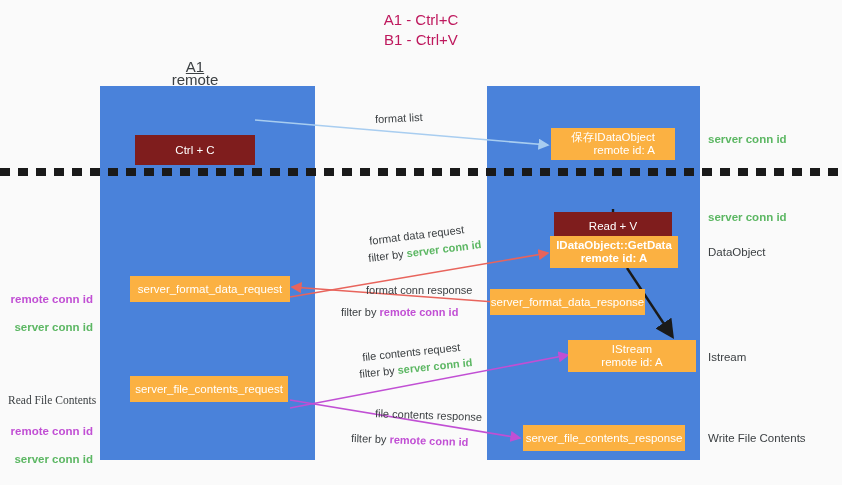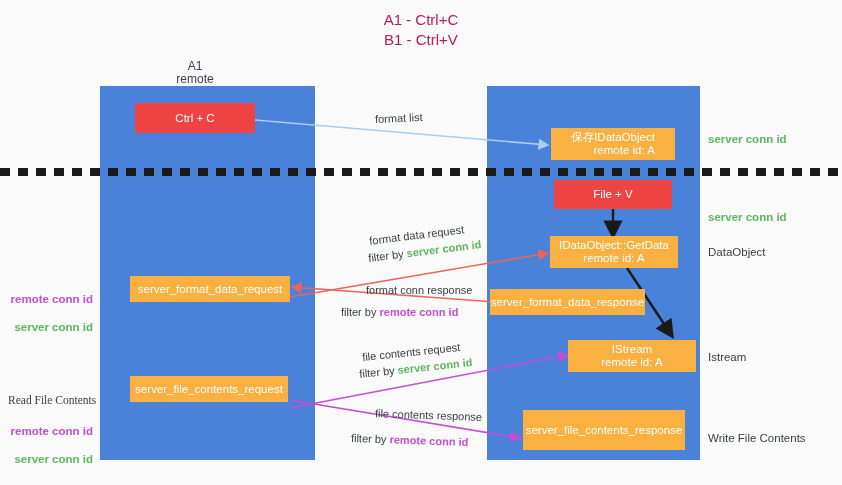--- a/index.html
+++ b/index.html
@@ -26,38 +26,39 @@
     line-height: 20px;
     white-space: pre-line;
   }
   .panel {
     position: absolute;
     background: #4a82da;
   }
   .panel-head {
     position: absolute;
     text-align: center;
-    font-size: 12px;
+    font-size: 15px;
     color: #3c4043;
     line-height: 13px;
     white-space: pre-line;
+    text-decoration: underline;
   }
   .box {
     position: absolute;
     display: flex;
     align-items: center;
     justify-content: center;
     text-align: center;
     color: #ffffff;
     font-size: 11.5px;
     line-height: 13px;
     box-sizing: border-box;
     white-space: pre-line;
   }
-  .box.green { background: #ef4444; }
+  .box.green { background: #7f1d1d; margin-top: 32px; }
   .box.orange { background: #fbb142; }
   .side-label {
     position: absolute;
     font-size: 11.5px;
     color: #3c4043;
     line-height: 14px;
     white-space: pre-line;
   }
   .side-label.green-t { color: #5cb763; font-weight: bold; }
   .side-label.stack { text-align: right; }
@@ -130,35 +131,35 @@
 
     <line x1="290" y1="408" x2="568" y2="355" stroke="#c14fd4" stroke-width="1.6" marker-end="url(#ah-mag)"></line>
     <line x1="290" y1="400" x2="520" y2="438" stroke="#c14fd4" stroke-width="1.6" marker-end="url(#ah-mag)"></line>
   </svg>
 
   <div class="box green" style="left:135px; top:103px; width:120px; height:30px;">Ctrl + C</div>
 
   <div class="box orange" style="left:551px; top:128px; width:124px; height:32px;text-align:right;">保存IDataObject
 remote id: A</div>
 
-  <div class="box green" style="left:554px; top:180px; width:118px; height:29px;">File + V</div>
-
-  <div class="box orange" style="left:550px; top:236px; width:128px; height:32px;">IDataObject::GetData
+  <div class="box green" style="left:554px; top:180px; width:118px; height:29px;">Read + V</div>
+
+  <div class="box orange" style="left:550px; top:236px; width:128px; height:32px;font-weight:bold;">IDataObject::GetData
 remote id: A</div>
 
   <div class="box orange" style="left:130px; top:276px; width:160px; height:26px;">server_format_data_request</div>
 
   <div class="box orange" style="left:490px; top:289px; width:155px; height:26px;">server_format_data_response</div>
 
   <div class="box orange" style="left:568px; top:340px; width:128px; height:32px;">IStream
 remote id: A</div>
 
   <div class="box orange" style="left:130px; top:376px; width:158px; height:26px;">server_file_contents_request</div>
 
-  <div class="box orange" style="left:523px; top:410px; width:162px; height:40px;">server_file_contents_response</div>
+  <div class="box orange" style="left:523px; top:425px; width:162px; height:26px;">server_file_contents_response</div>
 
   <div class="side-label green-t" style="left:708px; top:132px;">server conn id</div>
   <div class="side-label green-t" style="left:708px; top:210px;">server conn id</div>
   <div class="side-label" style="left:708px; top:245px;">DataObject</div>
   <div class="side-label" style="left:708px; top:350px;">Istream</div>
   <div class="side-label" style="left:708px; top:431px;">Write File Contents</div>
 
   <div class="side-label stack" style="left:0px; top:278px; width:93px;">
     <span class="mag">remote conn id</span>
     <span class="grn">server conn id</span>

